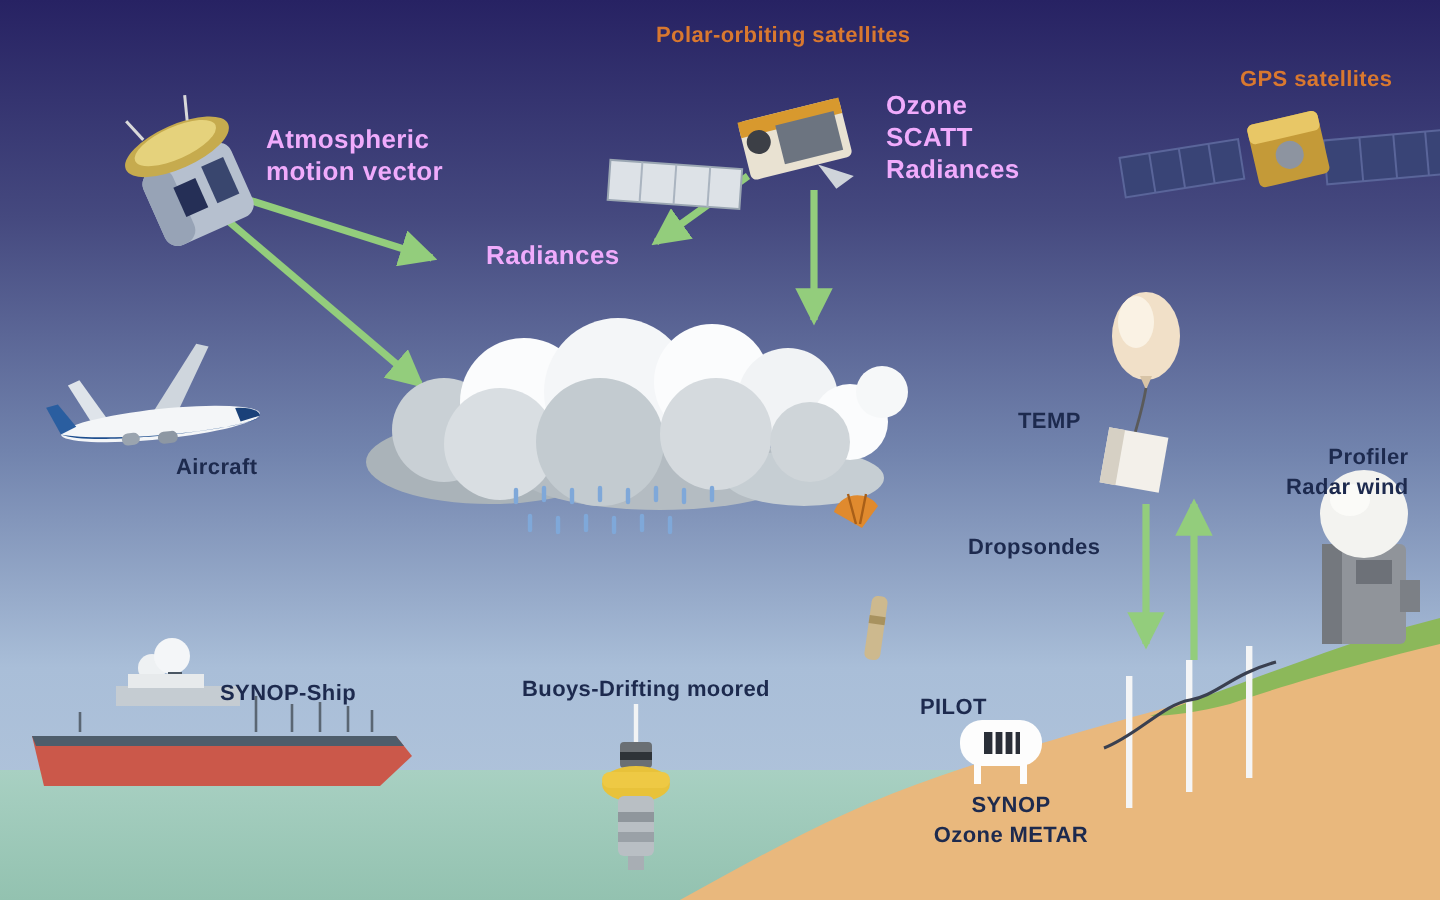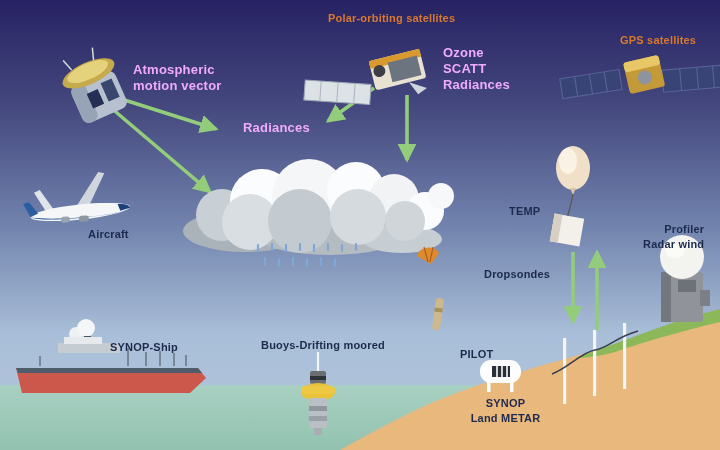--- a/index.html
+++ b/index.html
@@ -229,15 +229,15 @@
 <div class="lbl lbl-white" style="left:243px;top:120px;">Radiances</div>
 <div class="lbl lbl-navy" style="left:88px;top:227px;">Aircraft</div>
 <div class="lbl lbl-navy" style="left:509px;top:204px;">TEMP</div>
 <div class="lbl lbl-navy" style="left:643px;top:222px;text-align:right;">Profiler
 Radar wind</div>
 <div class="lbl lbl-navy" style="left:440px;top:267px;margin-left:44px;">Dropsondes</div>
 <div class="lbl lbl-navy" style="left:110px;top:340px;">SYNOP-Ship</div>
 <div class="lbl lbl-navy" style="left:261px;top:338px;">Buoys-Drifting moored</div>
 <div class="lbl lbl-navy" style="left:460px;top:347px;">PILOT</div>
 <div class="lbl lbl-navy center" style="left:448px;top:396px;width:115px;">SYNOP
-Land METAR</div>
+Ozone METAR</div>
 
 </div>
 
 </body></html>

